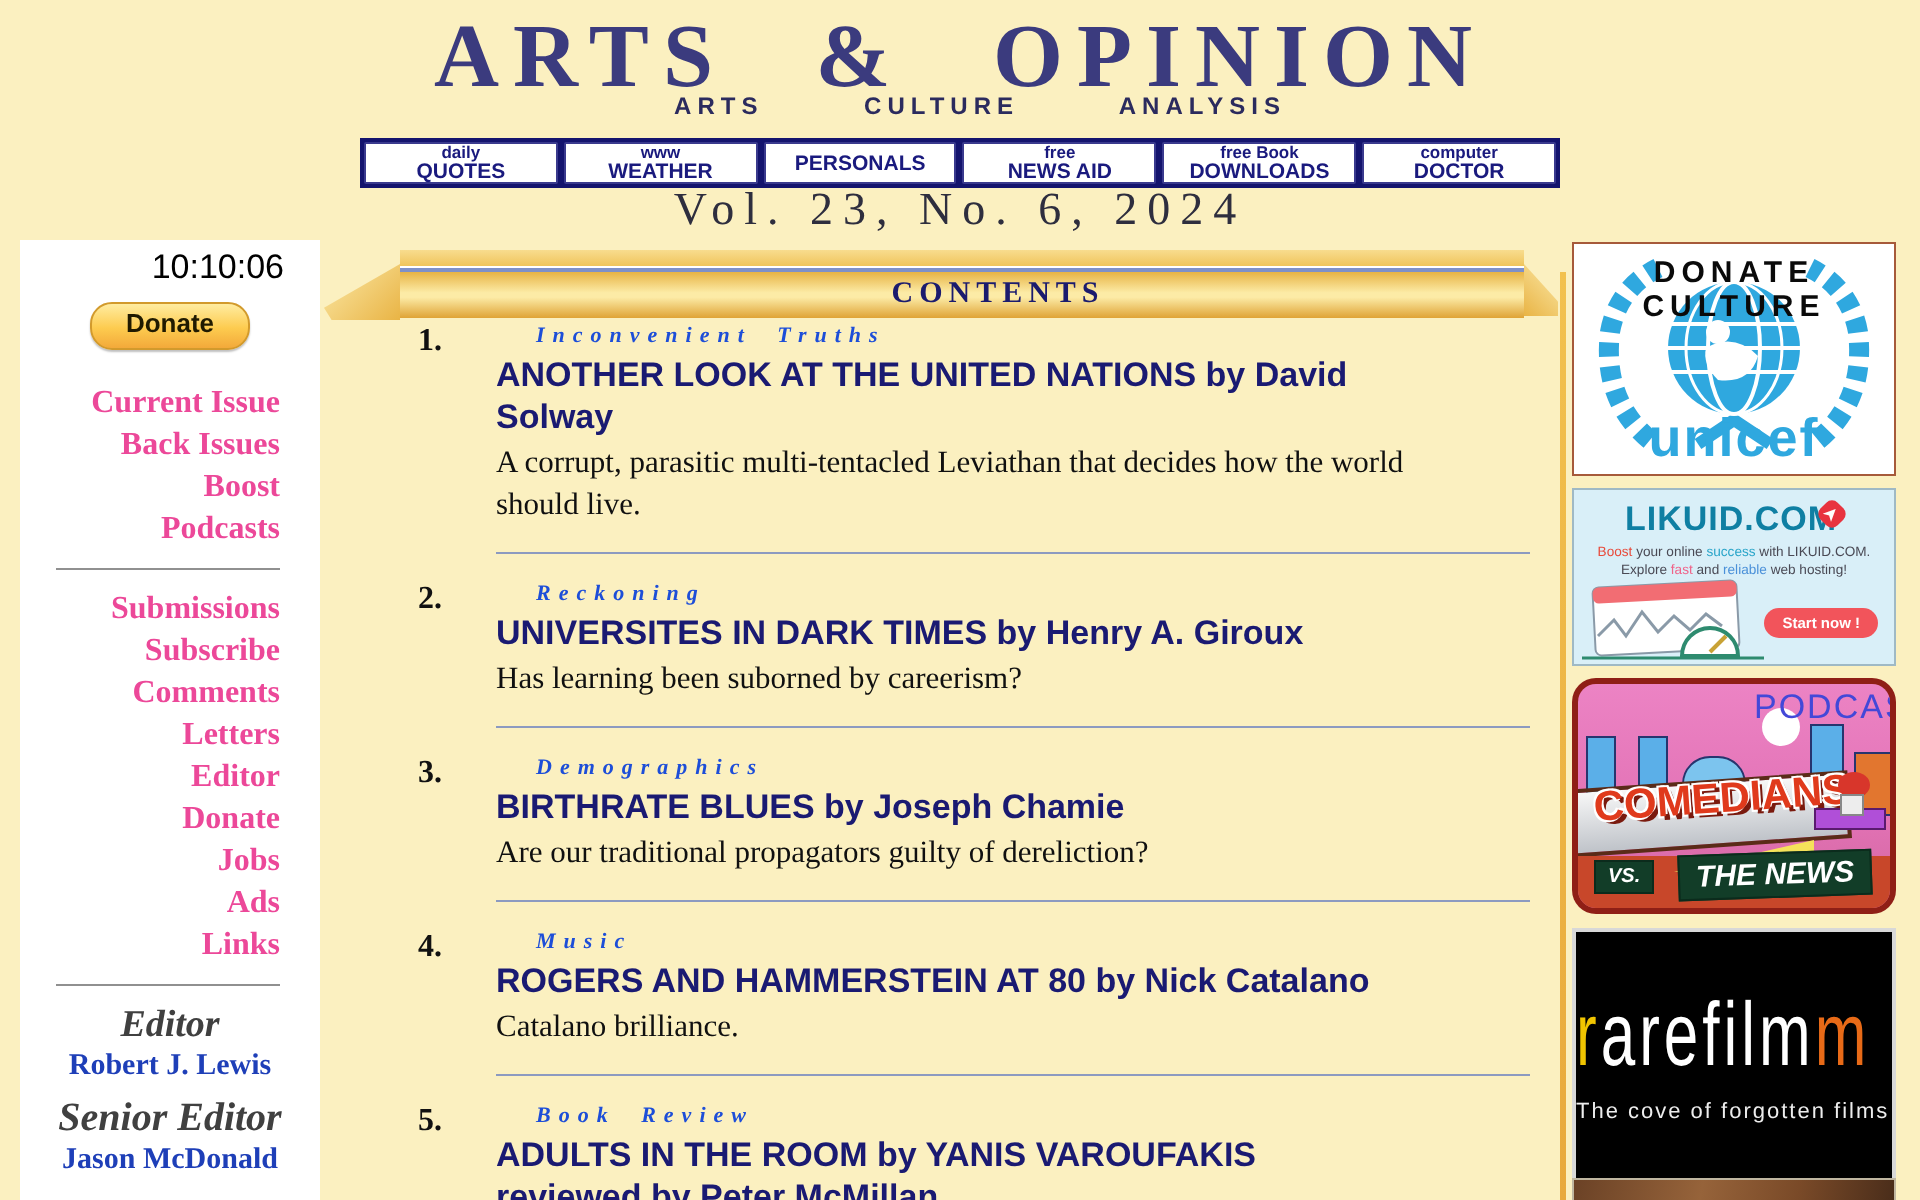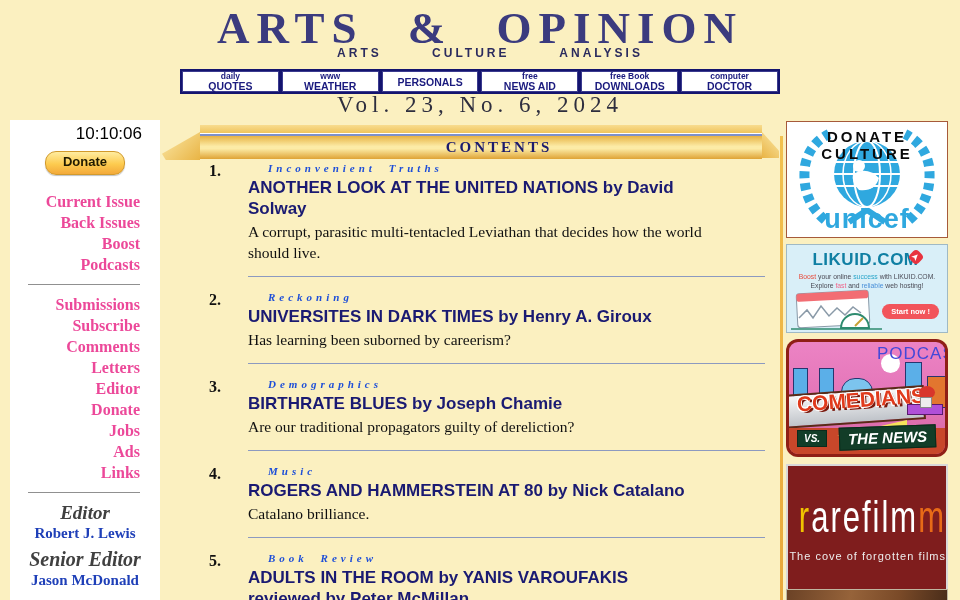--- a/index.html
+++ b/index.html
@@ -115,22 +115,22 @@
         clip-path:polygon(0 100%,100% 0,100% 100%);}
   .cm-vs{position:absolute;left:8px;bottom:7px;background:#123D28;color:#fff;
         font-style:italic;font-weight:bold;font-size:10px;padding:2px 6px;border:1px solid #0B2B1C;}
   .cm-news{position:absolute;left:50px;bottom:5px;background:#123D28;color:#fff;
         font-style:italic;font-weight:bold;font-size:15px;padding:2px 8px;
         border:1px solid #0B2B1C;transform:rotate(-2deg);}
   .cm-table{position:absolute;right:2px;top:62px;width:34px;height:9px;background:#B04FD8;border:1px solid #5A1A6E;}
   .cm-flower{position:absolute;right:10px;top:44px;width:16px;height:13px;border-radius:50%;background:#D8362B;}
   .cm-vase{position:absolute;right:13px;top:55px;width:10px;height:9px;background:#EDEDED;border:1px solid #888;}
 
-  .ad-rarefilmm{top:464px;height:133px;background:#7f1d1d;border:2px solid #D8D8D8;
-        display:flex;flex-direction:column;justify-content:center;align-items:flex-end;}
+  .ad-rarefilmm{top:464px;height:133px;background:#000000;border:2px solid #D8D8D8;
+        display:flex;flex-direction:column;justify-content:center;align-items:flex-start;}
   .rf-brand{font-size:31px;letter-spacing:2px;color:#FFF;transform:scaleY(1.45);
         font-weight:normal;}
   .rf-brand .first{color:#F0C400;} .rf-brand .last{color:#E86A17;}
   .rf-tagline{margin-top:14px;font-size:11px;color:#EDEDED;letter-spacing:1px;}
 
   .ad-photo{top:589px;height:11px;border:1px solid #BFB6A0;border-bottom:none;
         background:linear-gradient(100deg,#6B4226,#96633A 40%,#7A4A28 70%,#4A2D1A);}
 </style>
 </head>
 <body>

